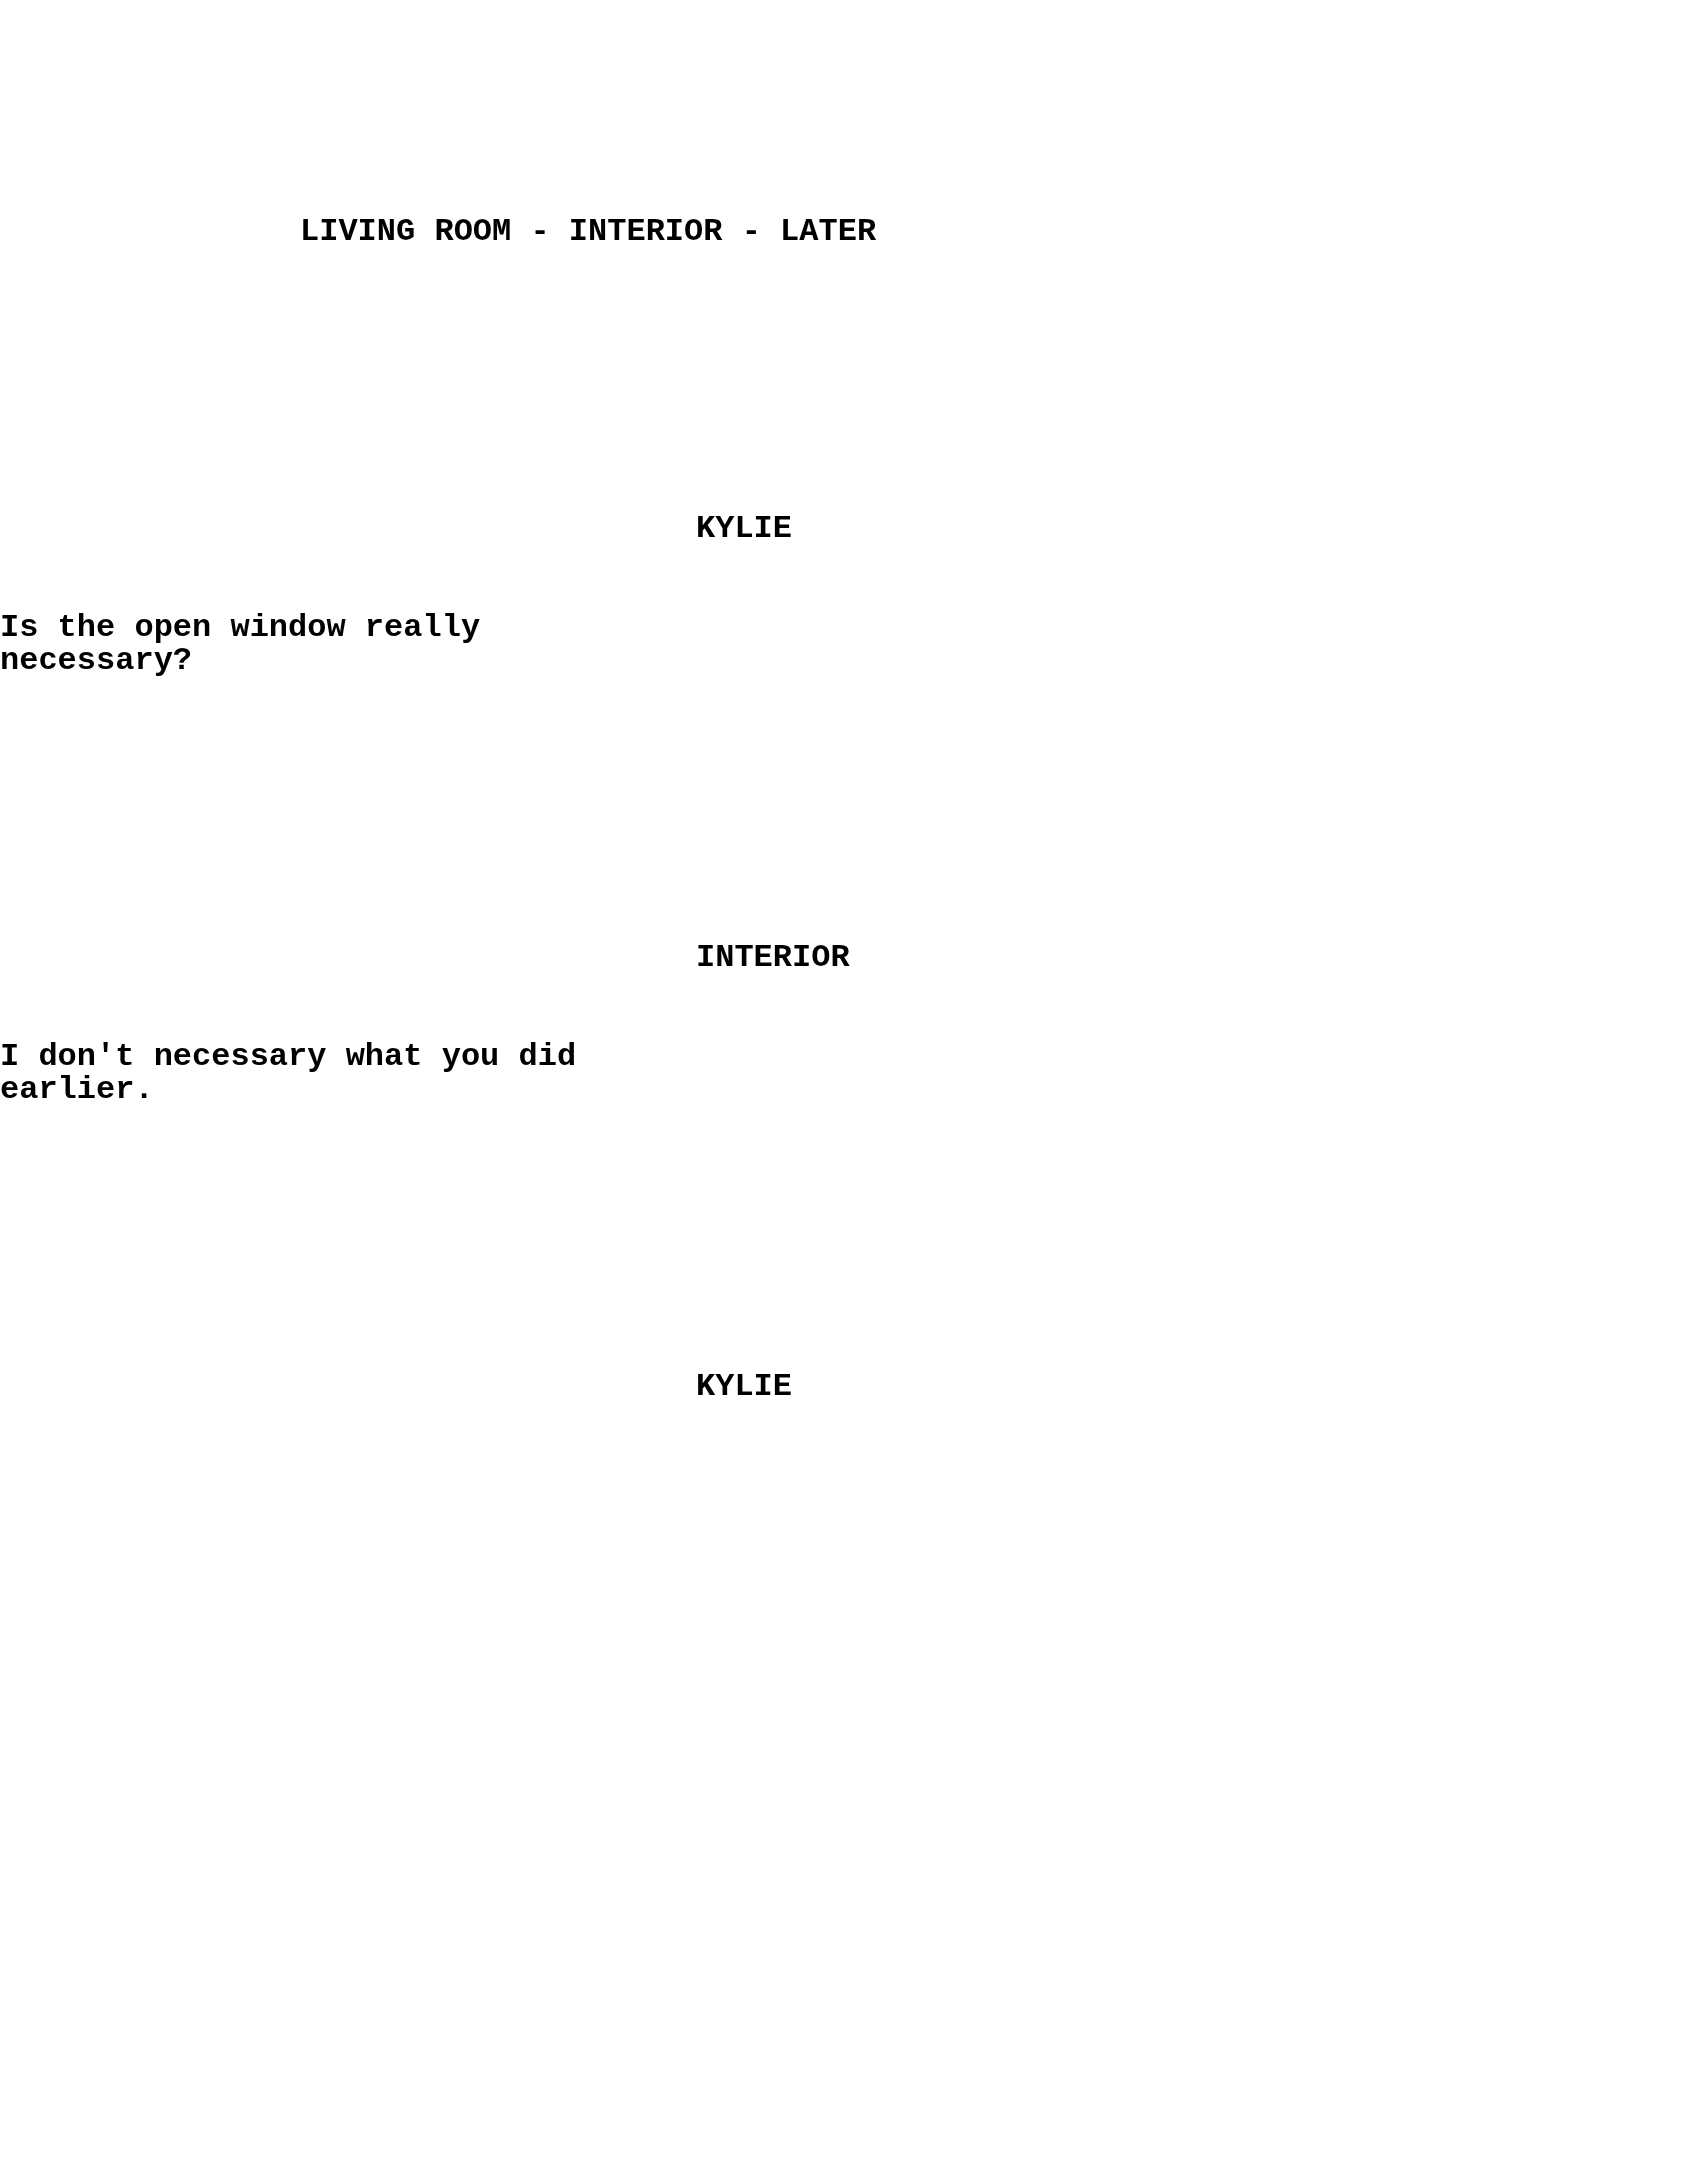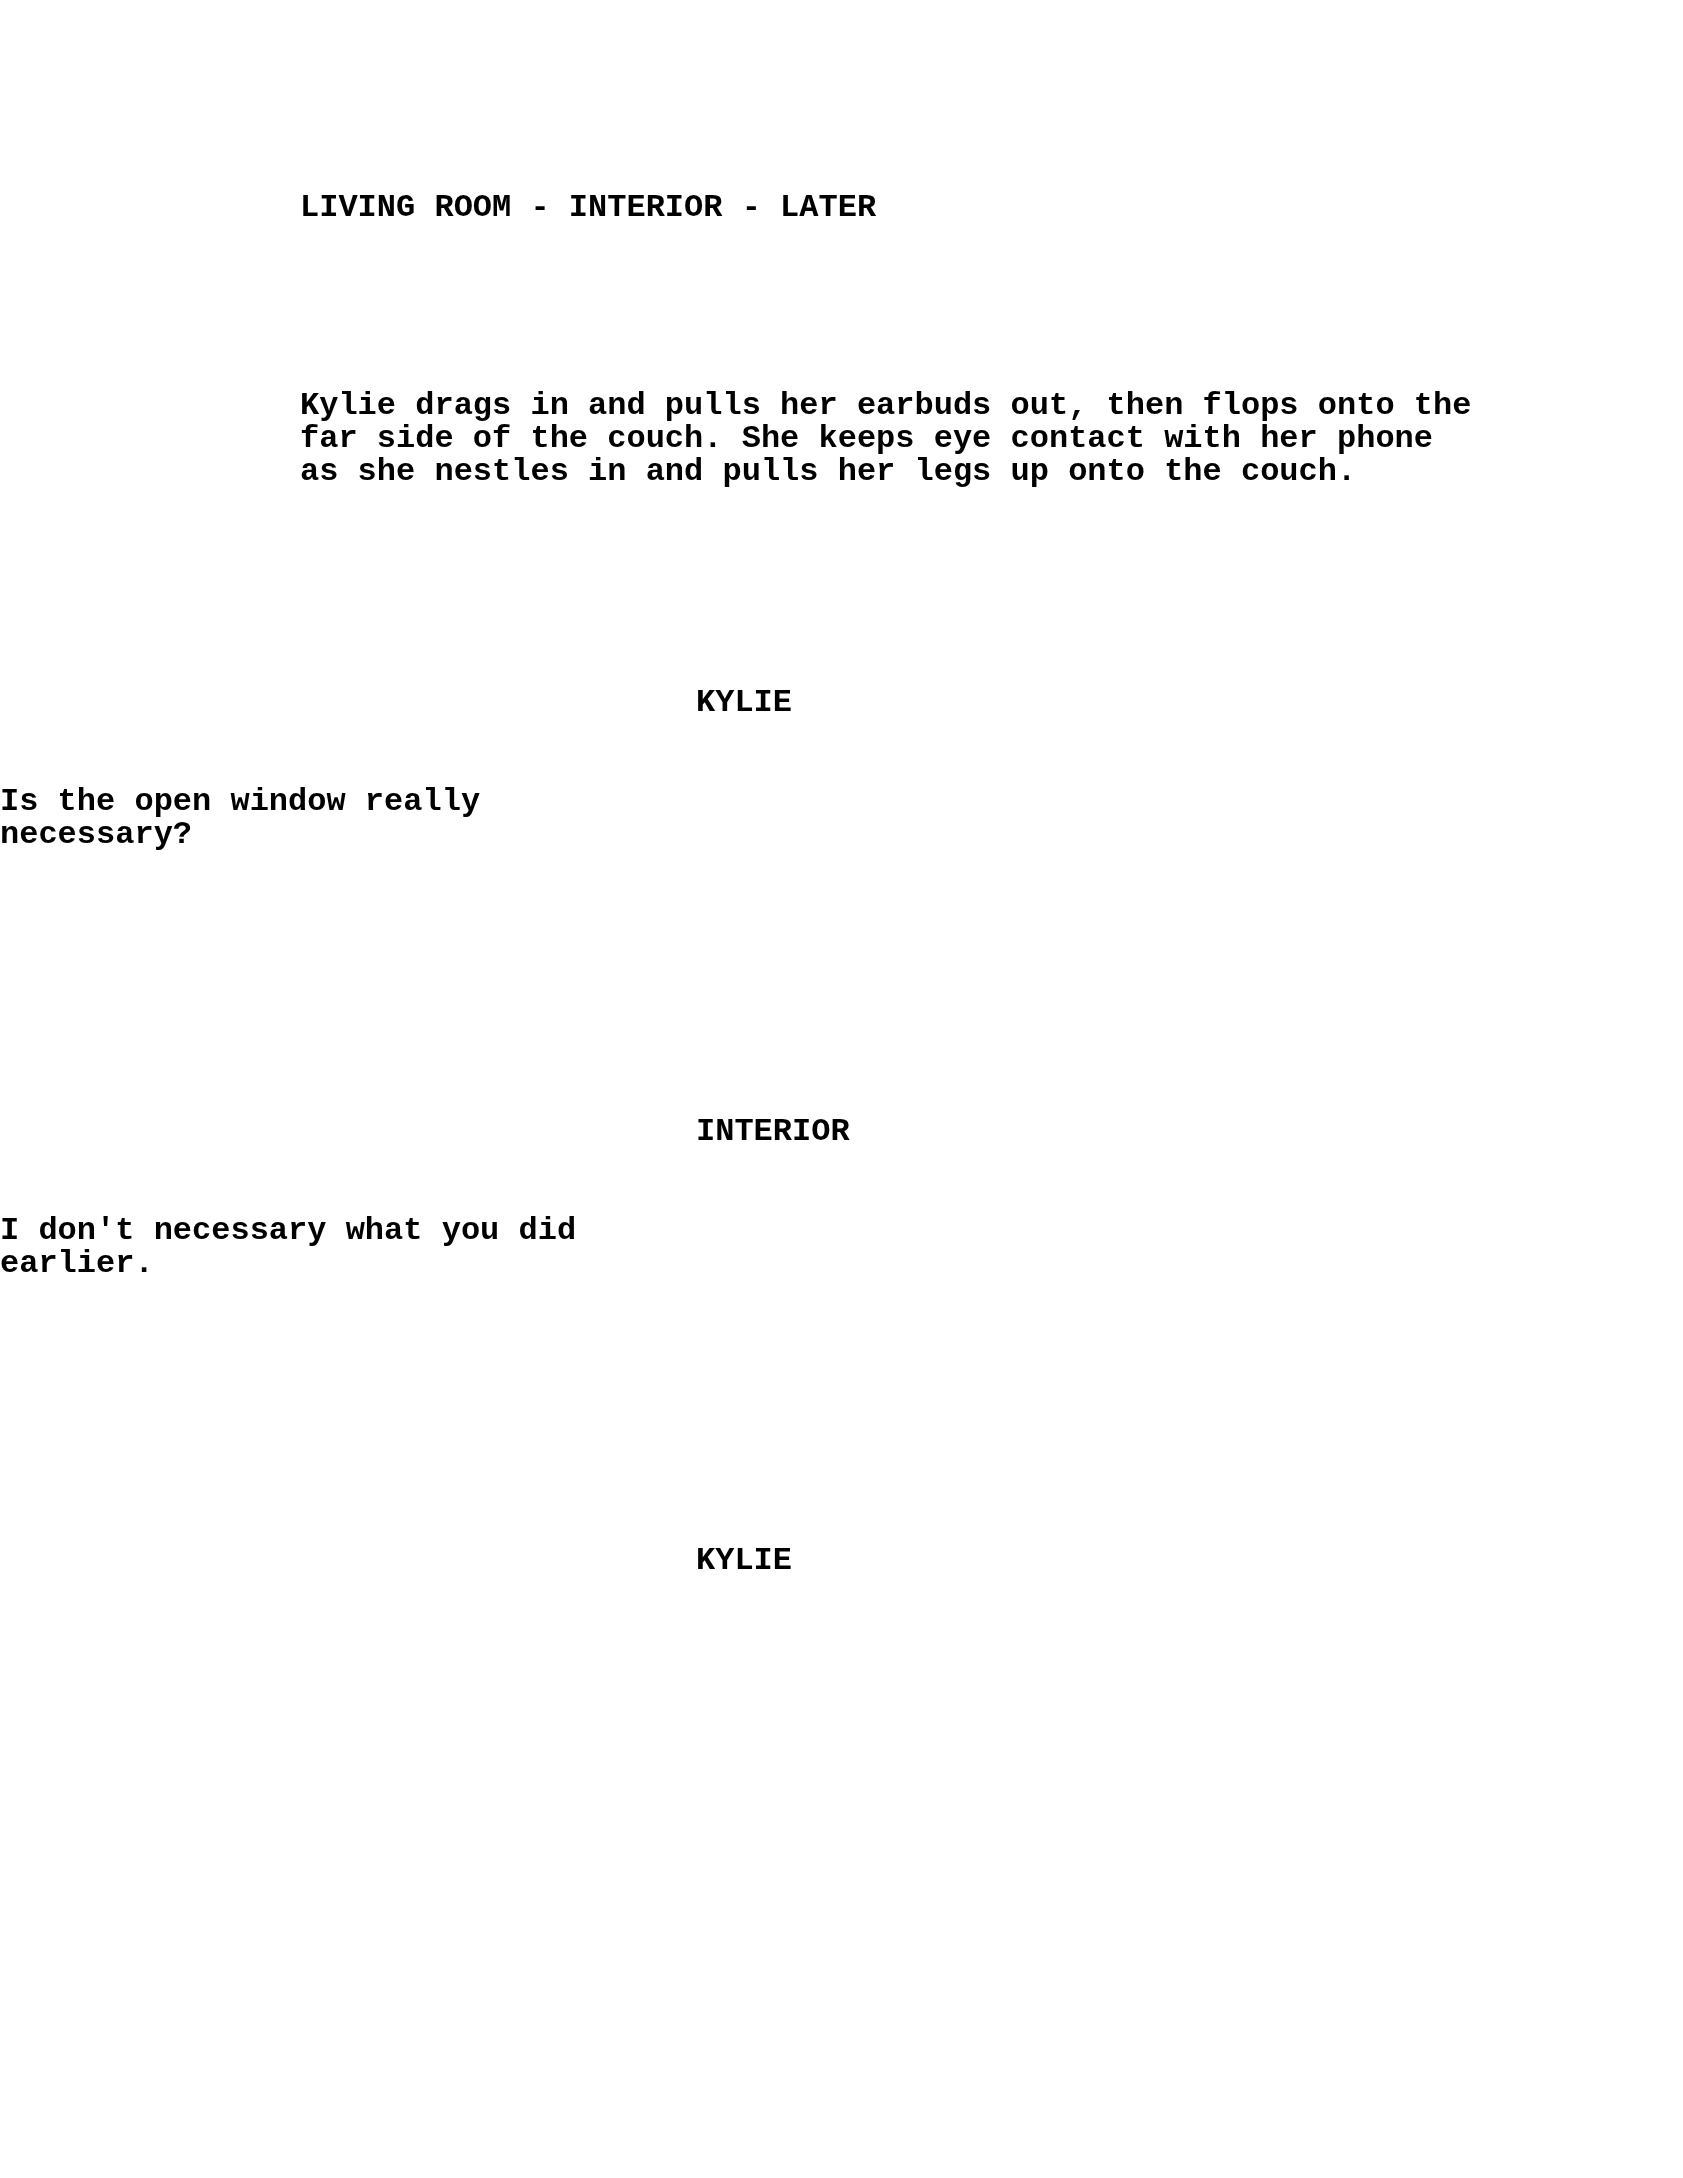--- a/index.html
+++ b/index.html
@@ -8,42 +8,39 @@
     position: relative;
     width: 1683px;
     height: 2178px;
     margin: 0 auto;
     background: #ffffff;
     color: #000000;
     font-family: "Liberation Mono", "DejaVu Sans Mono", monospace;
     font-size: 32px;
     line-height: 33px;
     font-weight: 700;
-    padding-top: 92px;
+    padding-top: 116px;
     overflow: hidden;
     white-space: pre;
   }
   .block { margin-bottom: 33px; }
   .scene-heading { margin-left: 300px; }
   .action { margin-left: 300px; }
   .dialogue { }
   .character { margin-left: 696px; }
   .speech { }
 </style>
 </head>
 <body>
 
 <div class="page">
 
   <div class="block scene-heading">LIVING ROOM - INTERIOR - LATER</div>
 
 
-  <div class="block action">Kylie drags in and pulls her earbuds out, then flops onto the
-far side of the couch. She keeps eye contact with her phone
-as she nestles in and pulls her legs up onto the couch.</div>
 
   <div class="block dialogue">
     <div class="character">KYLIE</div>
     <div class="speech">Is the open window really
 necessary?</div>
   </div>
 
   <div class="block dialogue">
     <div class="character">INTERIOR</div>
     <div class="speech">I don't necessary what you did

